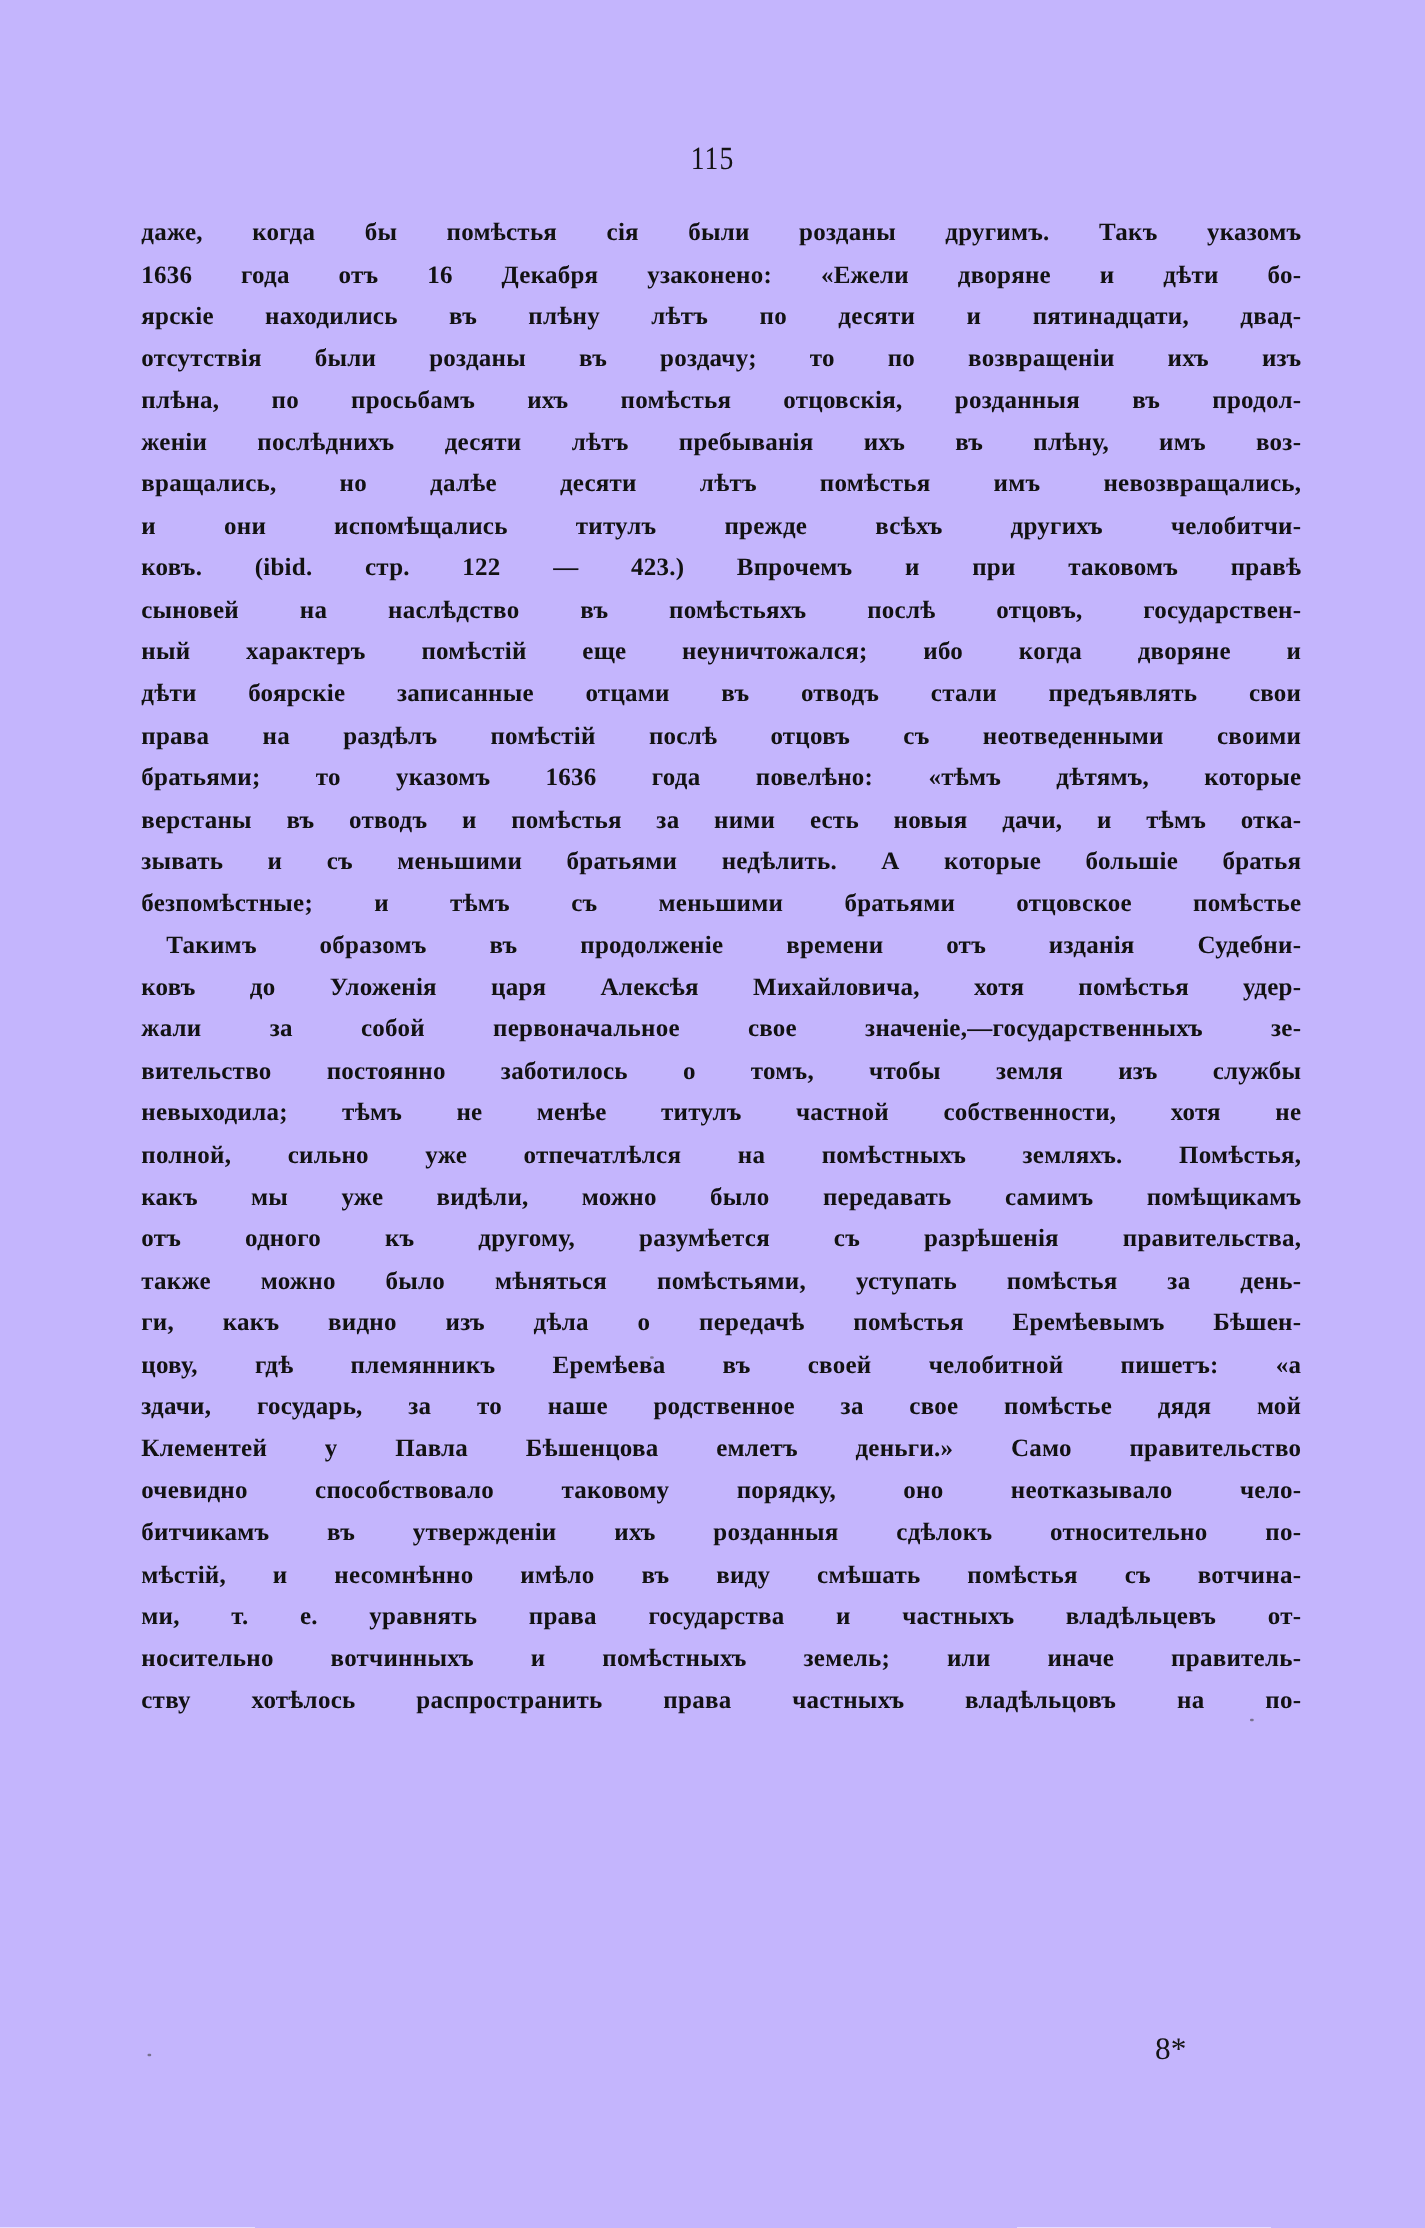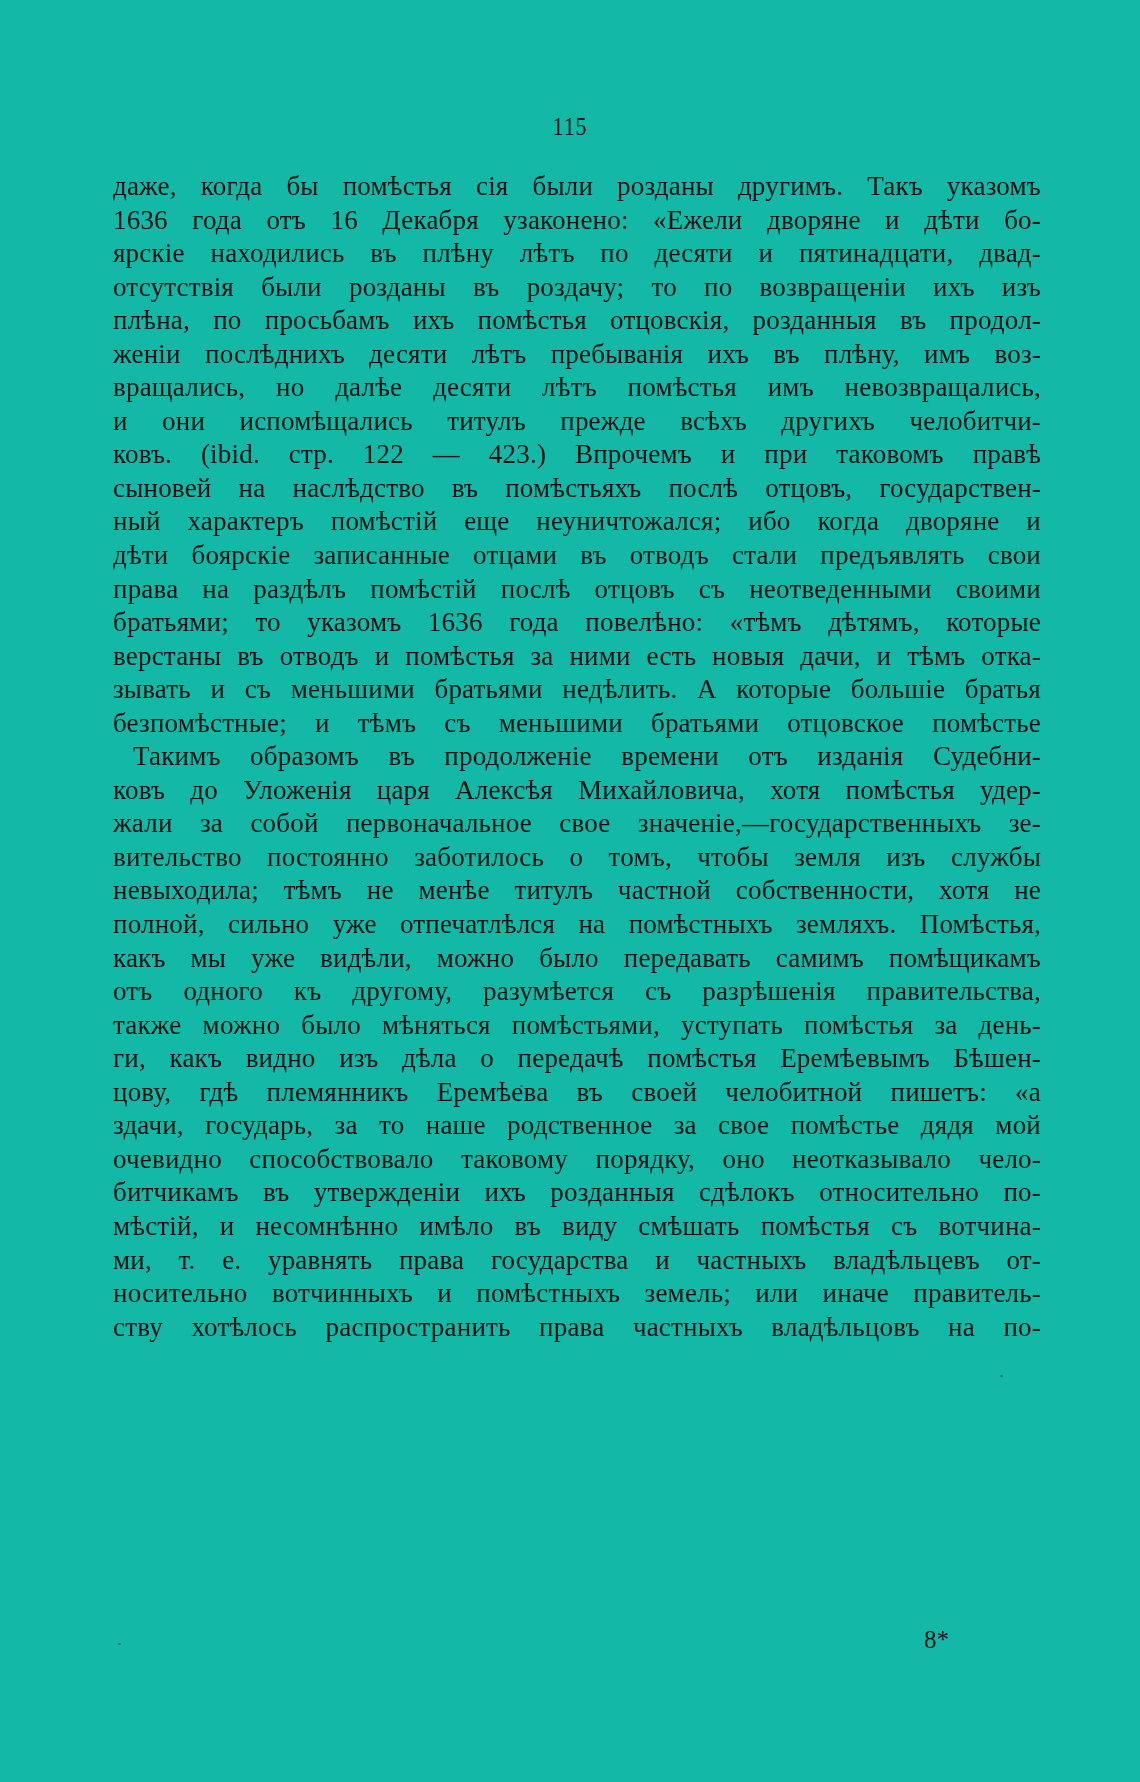--- a/index.html
+++ b/index.html
@@ -13,21 +13,21 @@
       position: relative;
       overflow: hidden;
       font-family: "DejaVu Serif", "Liberation Serif", serif;
       color: #111111;
     }
     .page {
       position: absolute;
       left: 0; top: 0;
       width: 1140px;
       height: 1782px;
-      background: #14b8a6;
+      background: #c4b5fd;
     }
     .page-number {
       position: absolute;
       top: 112px;
       left: 0;
       width: 1140px;
       text-align: center;
       font-size: 26px;
       font-family: "Liberation Serif", serif;
       letter-spacing: 1px;
@@ -38,27 +38,28 @@
     .body-text {
       position: absolute;
       left: 113px;
       top: 170px;
       width: 928px;
     }
     .line {
       display: block;
       height: 33.55px;
       line-height: 33.55px;
-      font-size: 27px;
+      font-size: 20px;
       white-space: nowrap;
       text-align: justify;
       text-align-last: justify;
       font-family: "Liberation Serif", "DejaVu Serif", serif;
       color: #121212;
       letter-spacing: 0.2px;
+      font-weight: bold;
     }
     .line.last {
       text-align-last: left;
     }
     .line.indent {
       padding-left: 20px;
     }
     .signature {
       position: absolute;
       left: 924px;
@@ -110,20 +111,21 @@
       <span class="line">жали за собой первоначальное свое значеніе,—государственныхъ зе-</span>
       <span class="line">вительство постоянно заботилось о томъ, чтобы земля изъ службы</span>
       <span class="line">невыходила; тѣмъ не менѣе титулъ частной собственности, хотя не</span>
       <span class="line">полной, сильно уже отпечатлѣлся на помѣстныхъ земляхъ. Помѣстья,</span>
       <span class="line">какъ мы уже видѣли, можно было передавать самимъ помѣщикамъ</span>
       <span class="line">отъ одного къ другому, разумѣется съ разрѣшенія правительства,</span>
       <span class="line">также можно было мѣняться помѣстьями, уступать помѣстья за день-</span>
       <span class="line">ги, какъ видно изъ дѣла о передачѣ помѣстья Еремѣевымъ Бѣшен-</span>
       <span class="line">цову, гдѣ племянникъ Еремѣева въ своей челобитной пишетъ: «а</span>
       <span class="line">здачи, государь, за то наше родственное за свое помѣстье дядя мой</span>
+      <span class="line">Клементей у Павла Бѣшенцова емлетъ деньги.» Само правительство</span>
       <span class="line">очевидно способствовало таковому порядку, оно неотказывало чело-</span>
       <span class="line">битчикамъ въ утвержденіи ихъ розданныя сдѣлокъ относительно по-</span>
       <span class="line">мѣстій, и несомнѣнно имѣло въ виду смѣшать помѣстья съ вотчина-</span>
       <span class="line">ми, т. е. уравнять права государства и частныхъ владѣльцевъ от-</span>
       <span class="line">носительно вотчинныхъ и помѣстныхъ земель; или иначе правитель-</span>
       <span class="line">ству хотѣлось распространить права частныхъ владѣльцовъ на по-</span>
     </div>
   </div>
 
   <div class="signature">8*</div>

